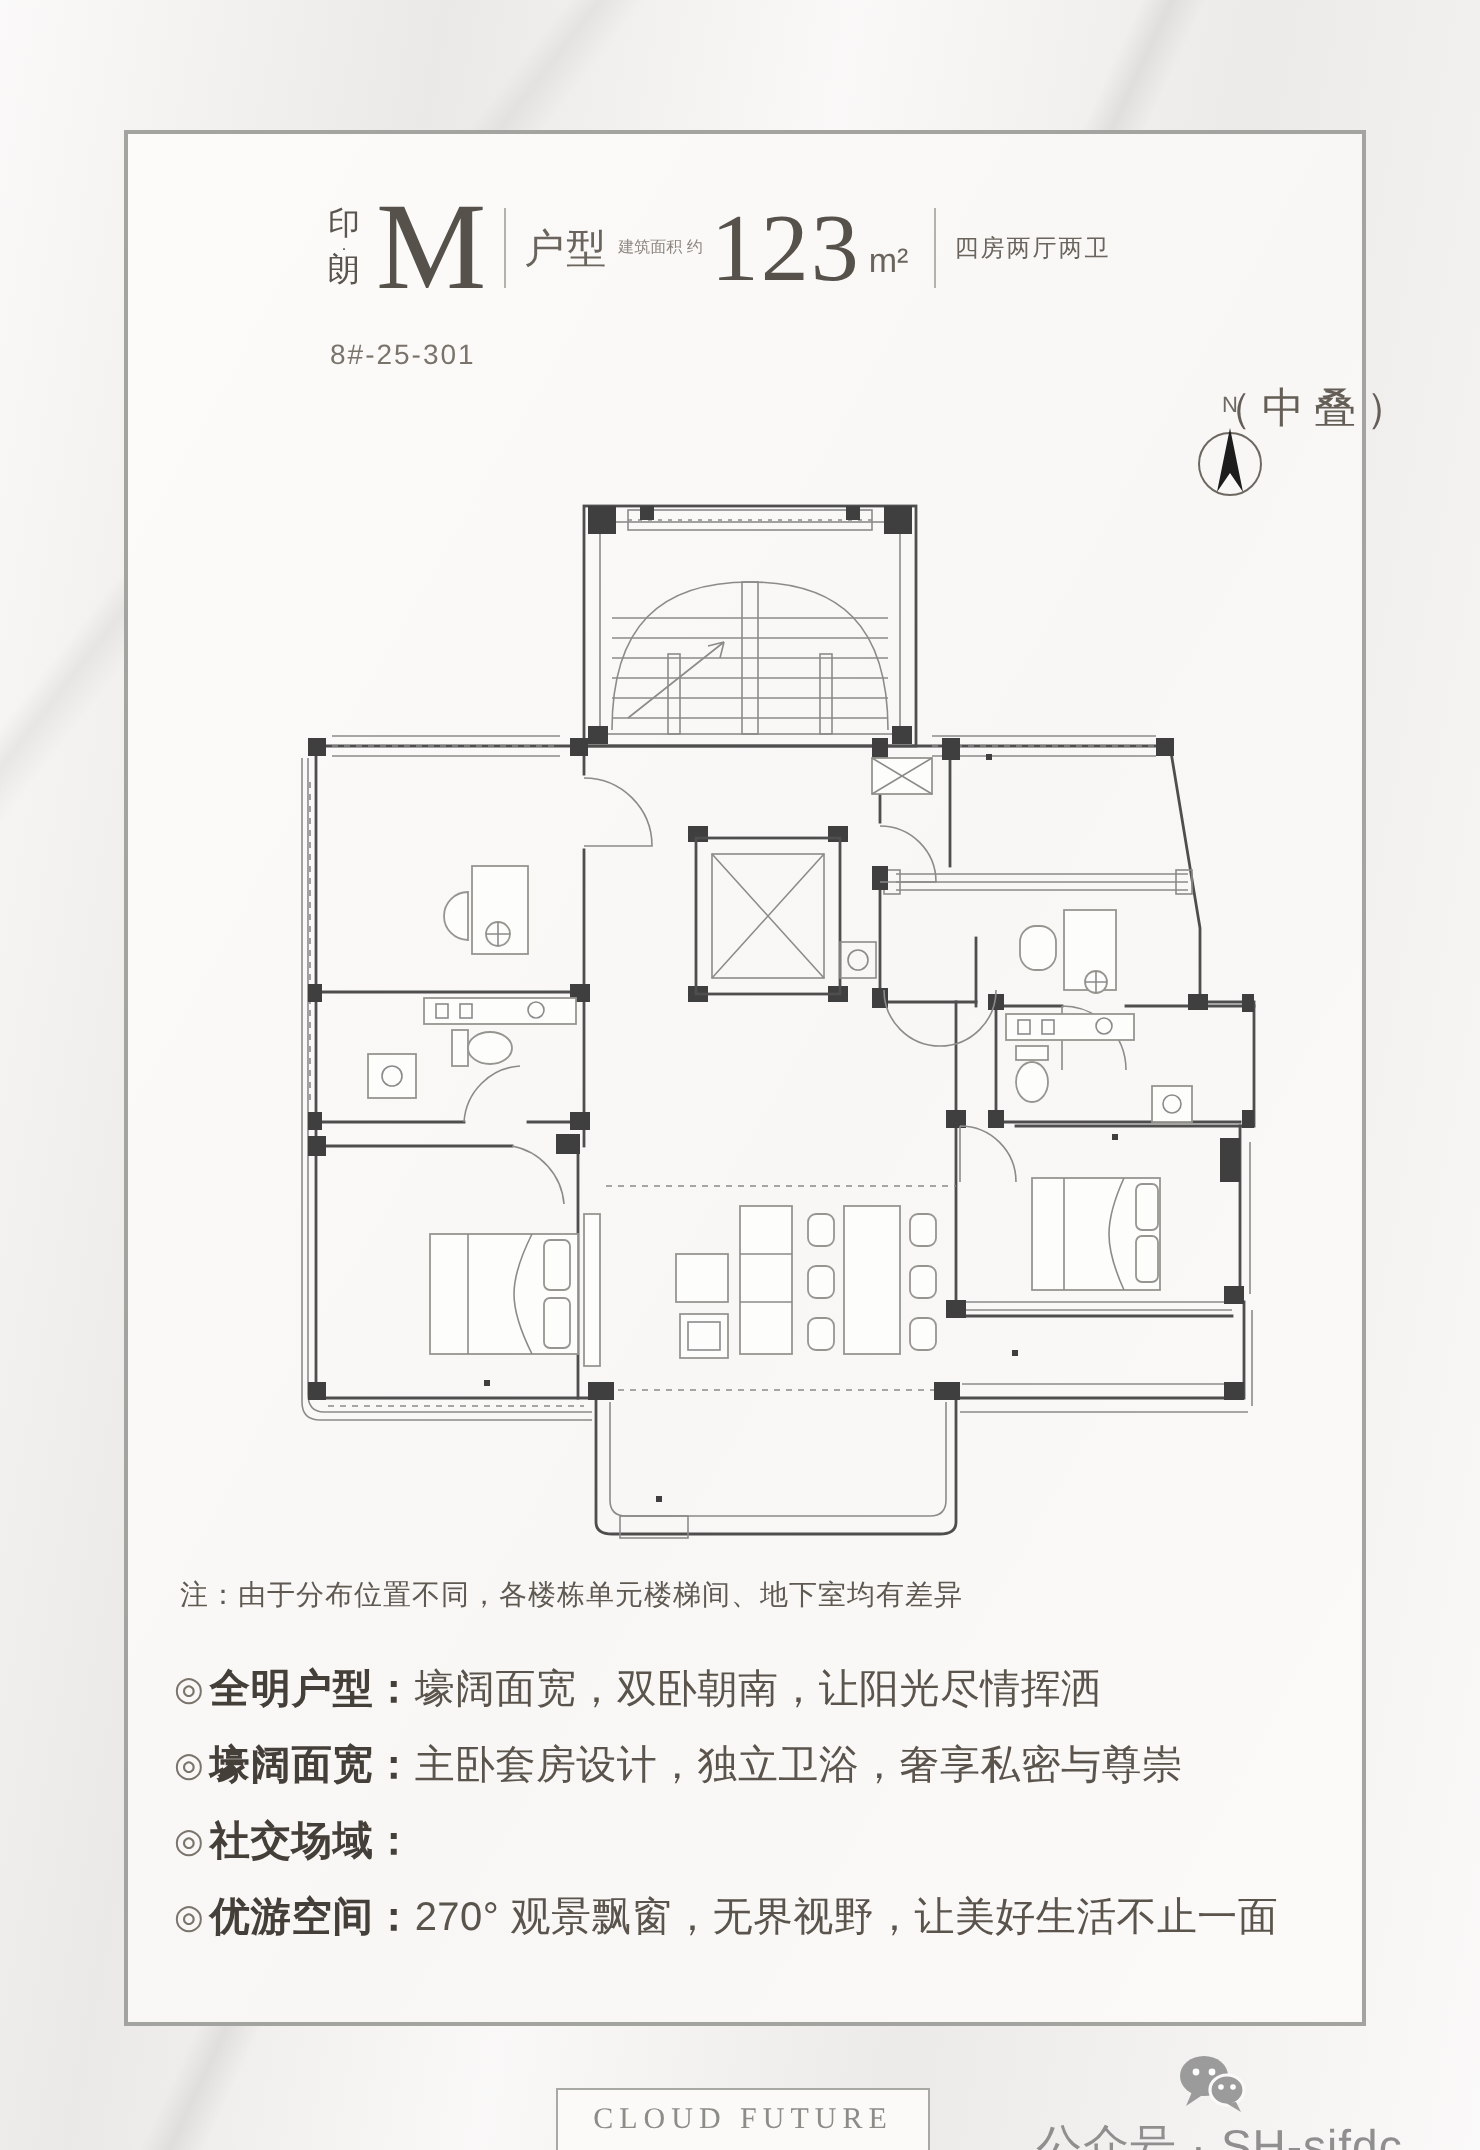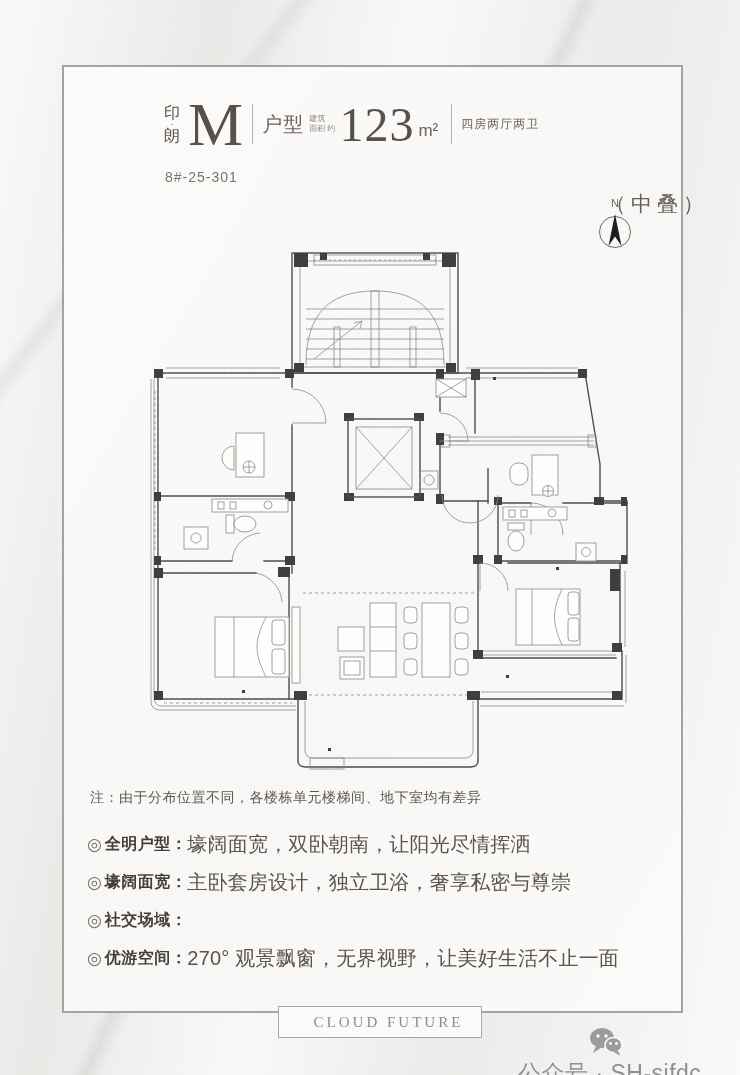--- a/index.html
+++ b/index.html
@@ -17,48 +17,48 @@
     border:2px solid #a3a3a0;
     background:linear-gradient(120deg,#fcfbfa 0%,#f8f7f5 55%,#fbfaf8 100%);
   }
   
   .header-row{position:absolute;left:100px;top:28px;display:flex;align-items:center;}
   .brand{display:flex;flex-direction:column;align-items:center;font-size:16px;line-height:1.12;color:#5b554e;margin-right:8px;}
   .brand .dot{font-size:9px;line-height:.5;}
   .type-letter{font-family:"Liberation Serif","DejaVu Serif",serif;font-size:62px;line-height:.95;color:#57514b;}
   .vdiv{width:1px;height:40px;background:#b5b1ab;margin:0 9px;}
   .type-label{font-size:20px;color:#6a645d;letter-spacing:1px;}
-  .qualifier{display:flex;flex-direction:column;justify-content:center;font-size:8px;color:#8d877f;line-height:1.35;margin:0 4px 0 5px;}
+  .qualifier{display:flex;flex-direction:row;justify-content:center;font-size:8px;color:#8d877f;line-height:1.35;margin:0 4px 0 5px;}
   .area-value{font-family:"Liberation Serif","DejaVu Serif",serif;font-size:48px;line-height:.9;color:#57514b;letter-spacing:1px;}
   .area-unit{font-size:17px;color:#6a645d;margin:14px 4px 0 4px;}
   .layout-desc{font-size:12px;color:#6a645d;letter-spacing:1px;}
   .unit-number{position:absolute;left:101px;top:102px;font-size:14px;color:#79736b;letter-spacing:1px;}
   .stack-label{position:absolute;left:0;top:123px;width:100%;text-align:right;font-size:21px;color:#645e57;letter-spacing:5px;padding-left:28px;}
   
   .compass{position:absolute;left:533px;top:131px;width:36px;height:60px;text-align:center;}
   .compass .n{font-size:11px;color:#6e6862;display:block;line-height:10px;}
   
   .plan{position:absolute;left:84px;top:184px;width:500px;height:536px;}
   .pw{stroke:#4e4e4e;stroke-width:1.4;fill:none;stroke-linecap:square;}
   .pt{stroke:#8b8b8b;stroke-width:.8;fill:none;}
   .pd{stroke:#8b8b8b;stroke-width:.8;fill:none;stroke-dasharray:3 3;}
   .pf{fill:#3f3f3f;stroke:none;}
   .pfur{stroke:#979590;stroke-width:.9;fill:#fdfdfc;}
   
   .note{position:absolute;left:26px;top:722px;font-size:14px;color:#5f5952;letter-spacing:.5px;}
   .features{position:absolute;left:23px;top:758px;width:580px;}
   .feature-row{display:flex;align-items:center;height:38px;white-space:nowrap;}
   .feature-bullet{font-size:17px;color:#7a746c;margin-right:3px;}
-  .feature-label{font-size:16px;font-weight:bold;color:#453f39;letter-spacing:.5px;}
+  .feature-label{font-size:20px;font-weight:bold;color:#453f39;letter-spacing:.5px;}
   .feature-text{font-size:20px;color:#5a544c;letter-spacing:.2px;}
   
   .footer-box{
-    position:absolute;left:278px;top:1006px;width:185px;height:30px;z-index:5;
+    position:absolute;left:278px;top:1044px;width:185px;height:30px;z-index:5;
     background:#fbfaf9;border:1px solid #a8a8a4;display:flex;align-items:center;justify-content:center;
-    font-family:"Liberation Serif","DejaVu Serif",serif;font-size:15px;letter-spacing:3px;color:#8d8d88;padding-left:17px;
+    font-family:"Liberation Serif","DejaVu Serif",serif;font-size:15px;letter-spacing:3px;color:#8d8d88;
   }
   .wechat-row{position:absolute;left:510px;top:1026px;display:flex;align-items:center;z-index:5;flex-direction:column;}
   .wechat-label{font-size:23px;color:#8f8f8f;margin-left:8px;letter-spacing:.5px;}
 </style>
 </head>
 <body>
 
 <div class="frame">
 
   <div class="header-row">

